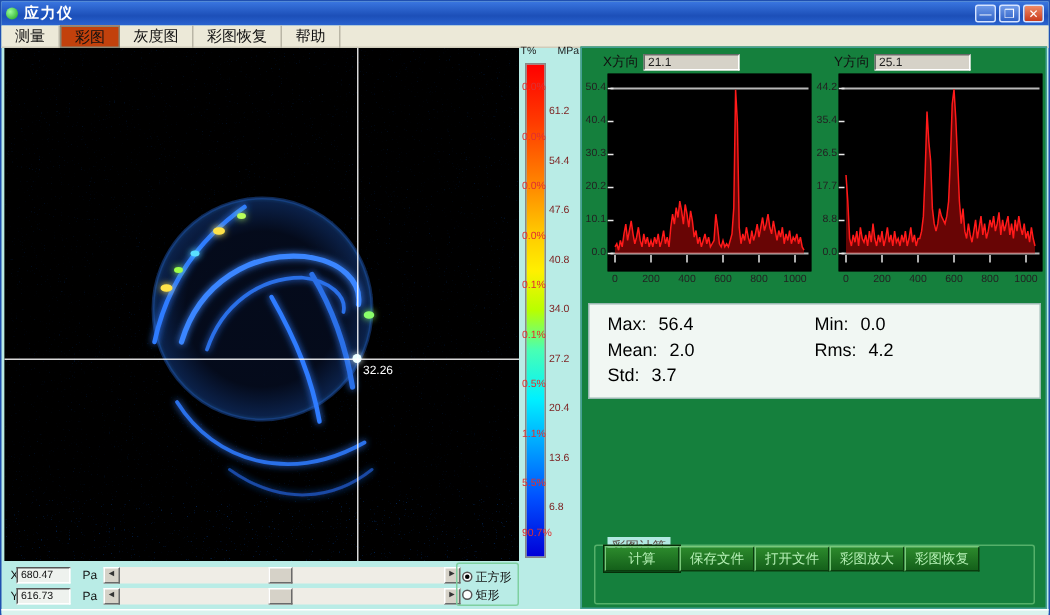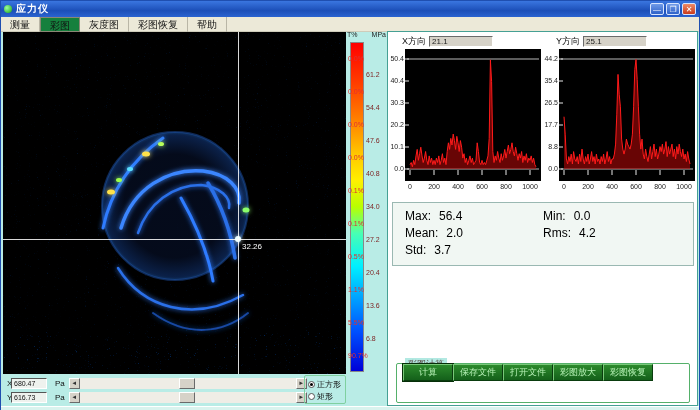--- a/index.html
+++ b/index.html
@@ -16,41 +16,41 @@
   .win-btns { margin-left:auto; display:flex; gap:2px; }
   .win-btn { width:14px; height:12px; font-size:8px; line-height:11px; text-align:center; color:#fff;
     background:linear-gradient(to bottom,#6f9ae8,#2f62c8); border:1px solid #d6e4ff; border-radius:2px; }
   .win-btn.close { background:linear-gradient(to bottom,#ef8a66,#c93b1d); }
 
   
   .menubar { position:absolute; left:0; top:16px; width:100%; height:15px; background:#ece9d8;
     display:flex; align-items:center; font-size:10px; color:#111; border-bottom:1px solid #cfccba; }
   .menu-item { padding:0 9px; height:15px; line-height:15px; border-right:1px solid #b9b6a6; }
   .menu-item.first { border-left:none; }
-  .menu-item.active { border:1px solid #8a8774; border-right:1px solid #8a8774; background:#15803d; }
+  .menu-item.active { border:1px solid #8a8774; border-right:1px solid #8a8774; background:#c2410c; }
 
   
   .stress-map { position:absolute; left:2px; top:31px; width:343px; height:342px; background:#000; }
   .stress-map svg { position:absolute; left:0; top:0; }
   .crosshair-v { position:absolute; top:0; width:1px; height:100%; background:rgba(255,255,255,.85); }
   .crosshair-h { position:absolute; left:0; height:1px; width:100%; background:rgba(255,255,255,.85); }
   .crosshair-value { position:absolute; color:#fff; font-size:8px; }
 
   
   .colorbar { position:absolute; left:346px; top:30px; width:39px; height:348px; font-size:7px; }
   .cb-head { position:absolute; left:0; top:0; width:100%; display:flex; justify-content:space-between; color:#222; }
   .cb-bar { position:absolute; left:3px; top:11px; width:14px; height:330px; border:1px solid #888;
     background:linear-gradient(to bottom,#ff0000 0%,#ff3c00 12%,#ff8400 24%,#ffc800 34%,#fff000 42%,
       #b8ff00 50%,#48ffb4 58%,#00f0ff 68%,#00a0ff 78%,#0050ff 88%,#0000d8 100%); }
   .cb-val { position:absolute; left:19px; color:#7c1f1f; }
   .cb-pct { position:absolute; left:1px; color:#e03030; }
 
   
   .right-panel { position:absolute; left:386px; top:30px; width:311px; height:375px;
-    background:#ffffff; border:1px solid #45a094; }
+    background:#15803d; border:1px solid #45a094; }
   .chart { position:absolute; top:0; width:154px; height:160px; }
   .chart.cx { left:0; } .chart.cy { left:154px; }
   .chart-head { position:absolute; top:3px; left:14px; display:flex; align-items:center; gap:3px; }
   .chart-title { font-size:9px; color:#111; }
   .chart-cursor { width:64px; height:11px; background:#d6d2c8; border:1px solid #808080;
     border-top-color:#6a6a6a; border-left-color:#6a6a6a; border-bottom-color:#fff; border-right-color:#fff;
     font-size:8px; line-height:10px; padding-left:2px; color:#222; }
   .plot { position:absolute; left:17px; top:17px; width:136px; height:132px; background:#000; }
   .ylab { position:absolute; width:16px; text-align:right; font-size:7px; color:#222; left:0; }
   .xlab { position:absolute; top:151px; font-size:7px; color:#222; width:20px; text-align:center; }

